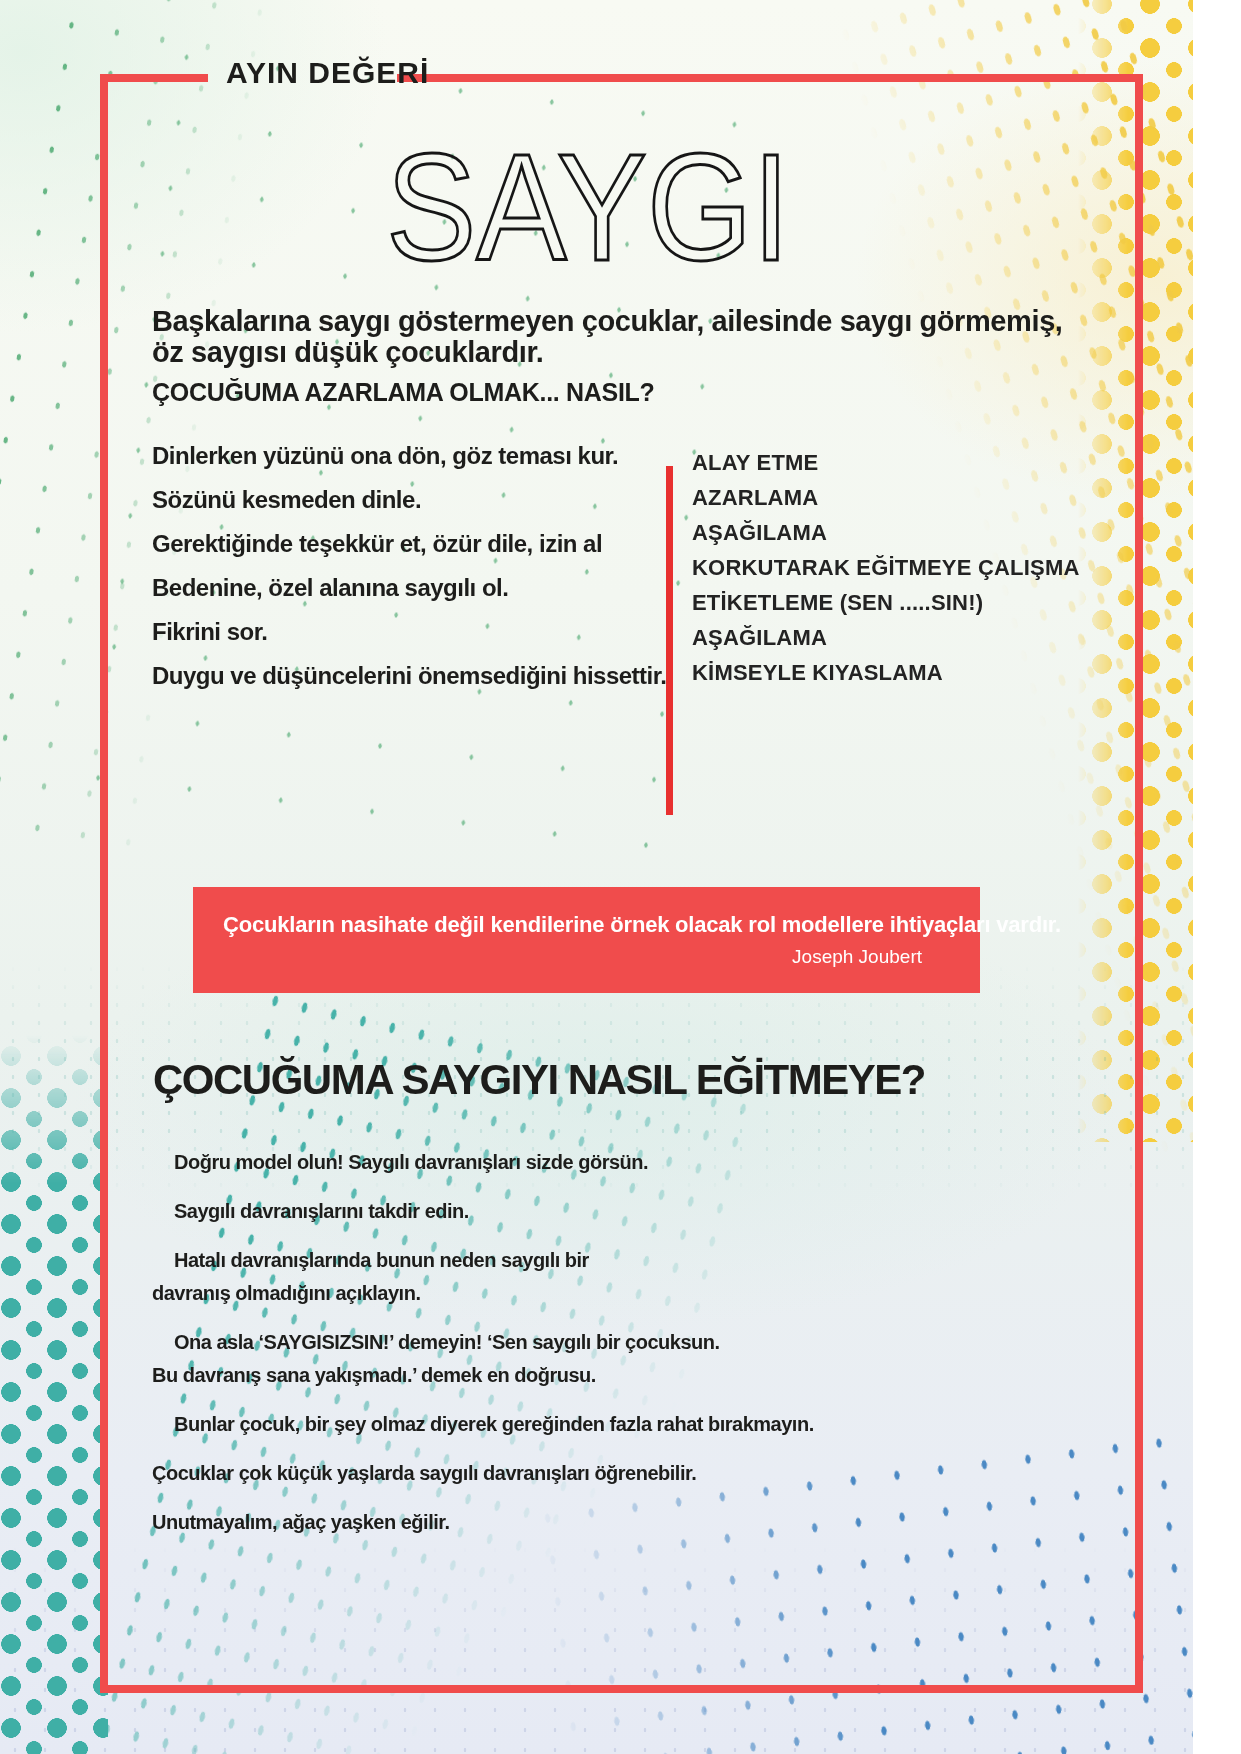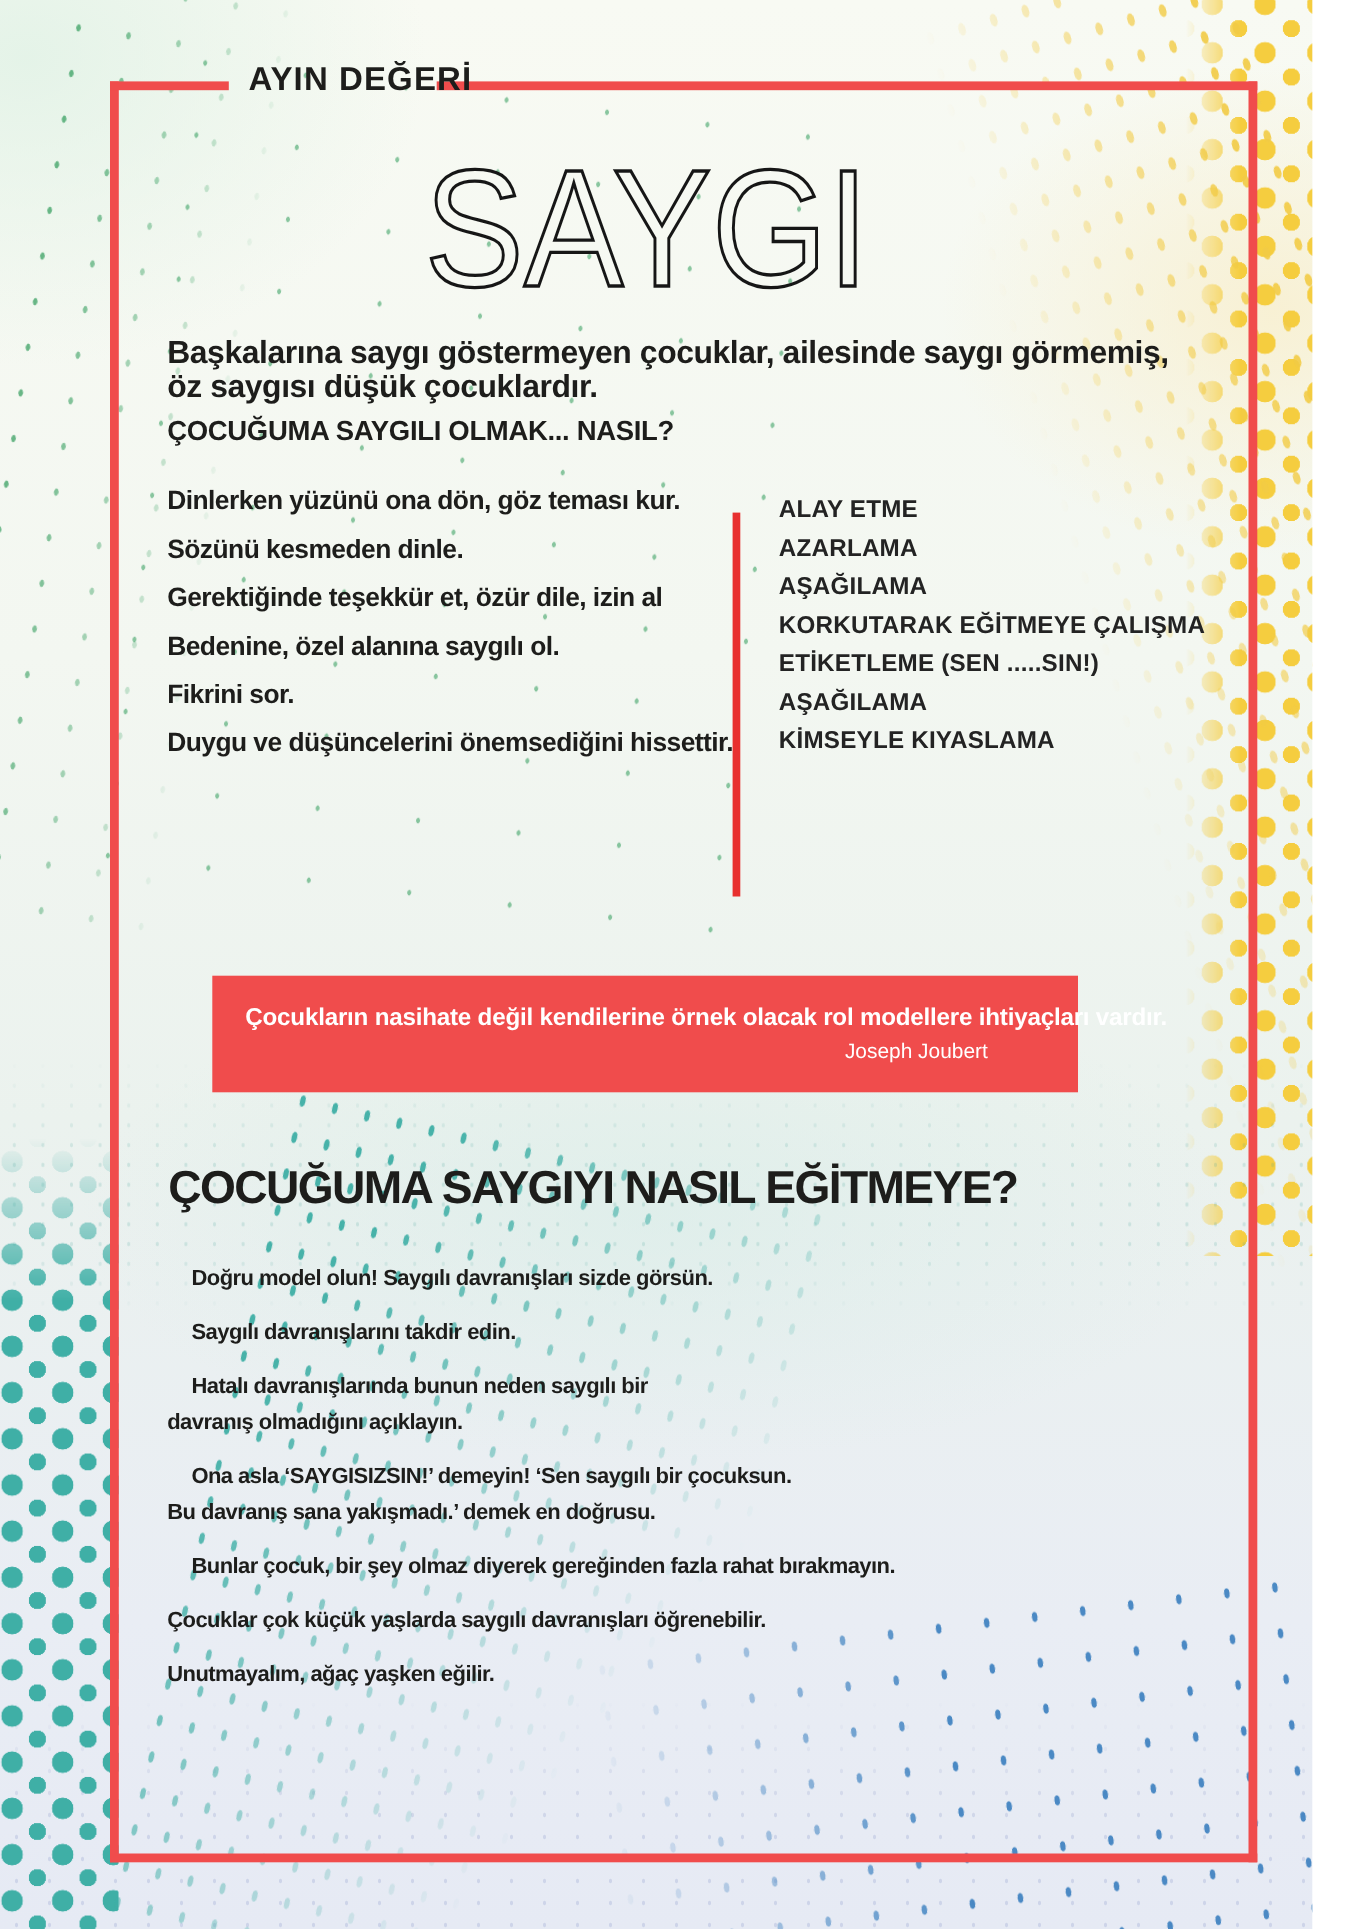--- a/index.html
+++ b/index.html
@@ -102,26 +102,26 @@
   #kicker{left:226px; top:56px; font-size:30px; font-weight:bold; letter-spacing:1px;}
   #title-svg{position:absolute; left:368px; top:138px; z-index:5;}
   #intro{left:152px; top:306px; font-size:29px; font-weight:bold; line-height:31px; letter-spacing:-0.4px;}
   #how-heading{left:152px; top:378px; font-size:25px; font-weight:bold; letter-spacing:-0.3px;}
 
   #dos{left:152px; top:444px; width:500px; z-index:5; position:absolute;}
   #dos .item{font-size:24px; font-weight:bold; letter-spacing:-0.5px; line-height:24px; margin-bottom:20px; white-space:pre;}
 
   #divider{position:absolute; left:666px; top:466px; width:7px; height:349px; background:#e8302f; z-index:5;}
 
-  #donts{left:708px; top:452px; width:420px; z-index:5; position:absolute;}
+  #donts{left:692px; top:452px; width:420px; z-index:5; position:absolute;}
   #donts .item{font-size:22px; font-weight:bold; letter-spacing:0.2px; line-height:22px; margin-bottom:13px; white-space:pre; color:#232323;}
 
   #quote-box{
     position:absolute; left:193px; top:887px; width:787px; height:106px;
-    background:#f04c4c; z-index:5; box-sizing:border-box; padding:25px 36px 0 30px;
+    background:#f04c4c; z-index:5; box-sizing:border-box; padding:25px 12px 0 30px;
   }
   #quote-text{color:#ffffff; font-size:22px; font-weight:bold; letter-spacing:-0.2px; white-space:pre;}
   #quote-author{color:#ffffff; font-size:19px; font-weight:normal; text-align:right; padding-right:46px; margin-top:8px;}
 
   #teach-heading{left:153px; top:1056px; font-size:42px; font-weight:bold; letter-spacing:-1.5px;}
 
   #tips{left:152px; top:1146px; width:900px; z-index:5; position:absolute;}
   #tips .item{font-size:20px; font-weight:bold; letter-spacing:-0.5px; line-height:33px; margin-bottom:16px; white-space:pre; text-indent:22px;}
   #tips .item.noindent{text-indent:0;}
 </style>
@@ -148,21 +148,21 @@
 
   <div class="txt" id="kicker">AYIN DEĞERİ</div>
 
   <svg id="title-svg" width="440" height="140" viewBox="0 0 440 140">
     <text x="220" y="122" text-anchor="middle" textLength="404" lengthAdjust="spacingAndGlyphs" font-family="Liberation Sans, sans-serif" font-size="152" font-weight="normal" fill="none" stroke="#161616" stroke-width="3">SAYGI</text>
   </svg>
 
   <div class="txt" id="intro">Başkalarına saygı göstermeyen çocuklar, ailesinde saygı görmemiş,
 öz saygısı düşük çocuklardır.</div>
 
-  <div class="txt" id="how-heading">ÇOCUĞUMA SAYGILI OLMAK... NASIL?</div>
+  <div class="txt" id="how-heading">ÇOCUĞUMA AZARLAMA OLMAK... NASIL?</div>
 
   <div id="dos">
     <div class="item">Dinlerken yüzünü ona dön, göz teması kur.</div>
     <div class="item">Sözünü kesmeden dinle.</div>
     <div class="item">Gerektiğinde teşekkür et, özür dile, izin al</div>
     <div class="item">Bedenine, özel alanına saygılı ol.</div>
     <div class="item">Fikrini sor.</div>
     <div class="item">Duygu ve düşüncelerini önemsediğini hissettir.</div>
   </div>
 

